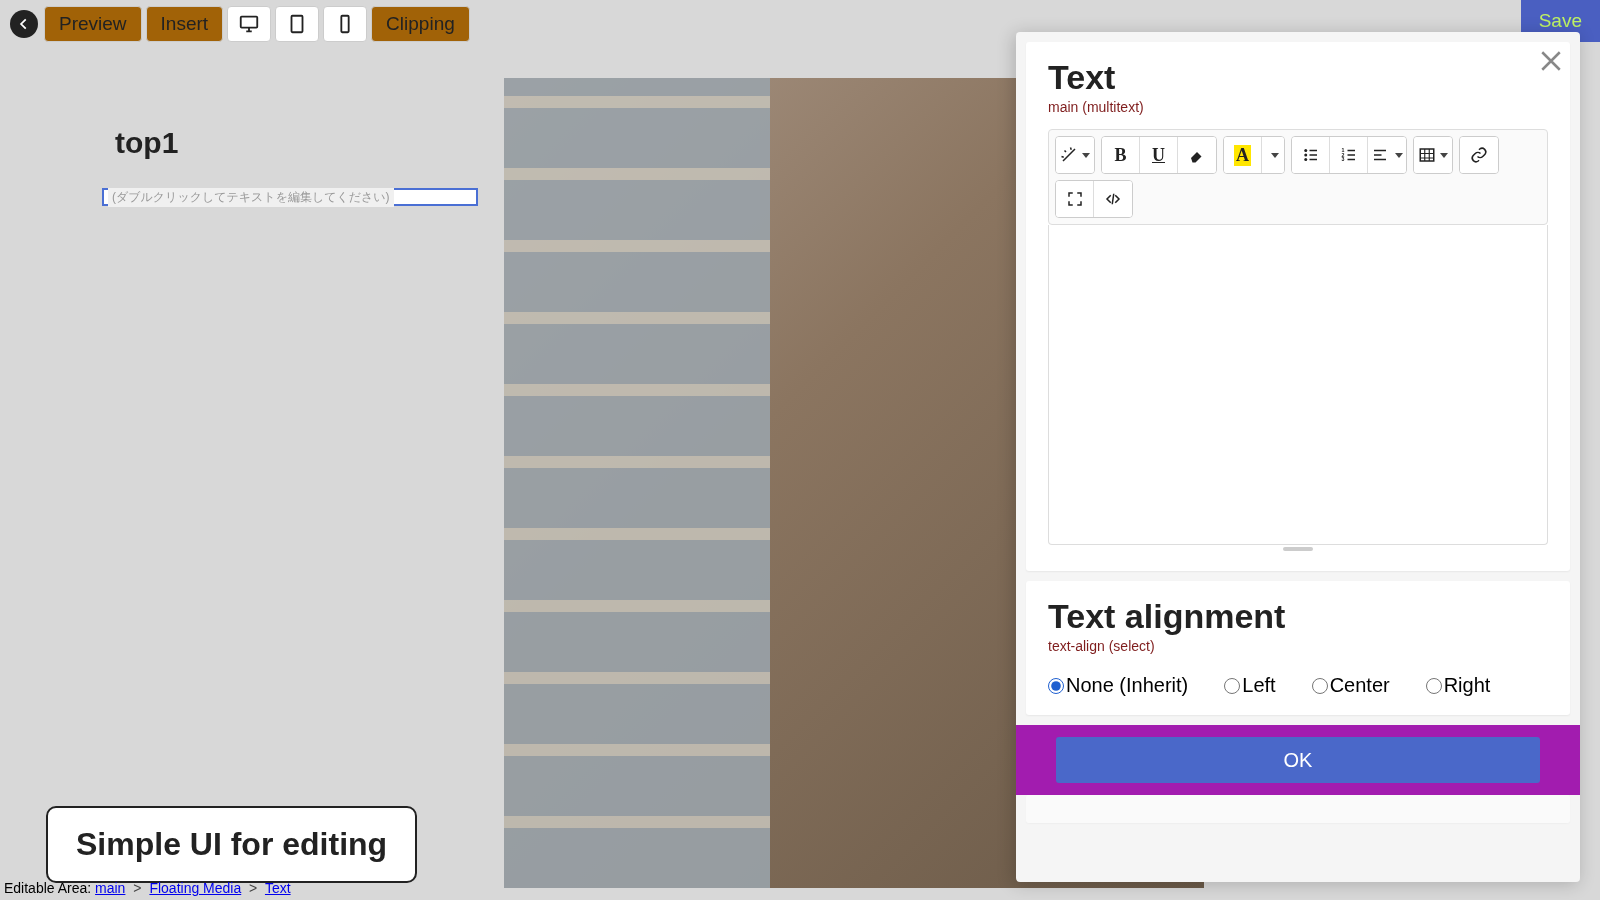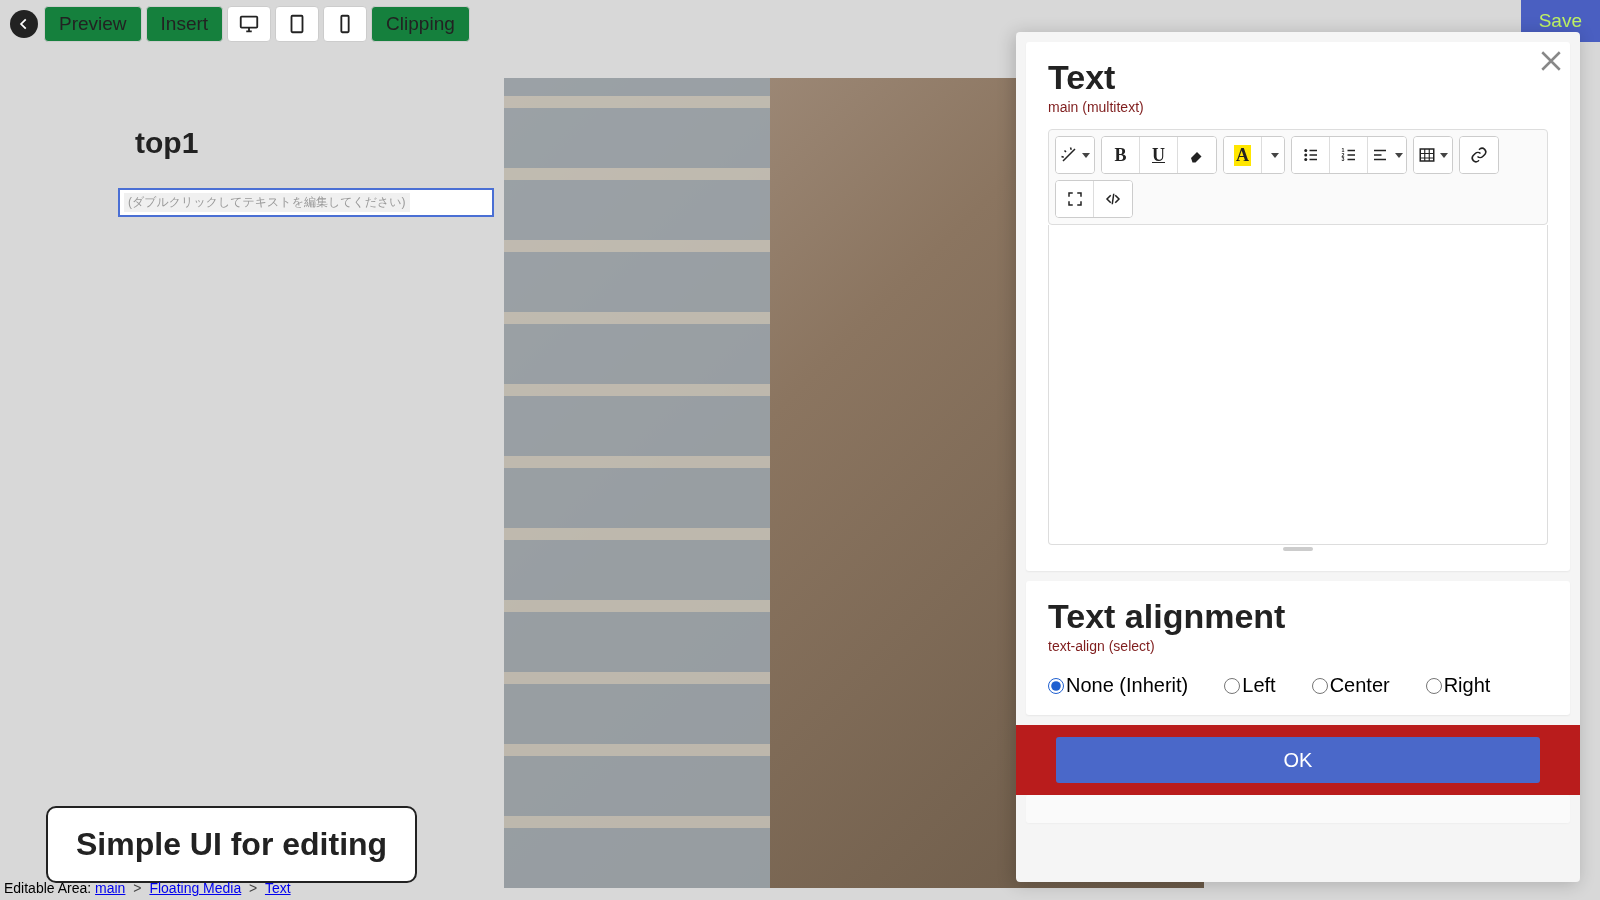--- a/index.html
+++ b/index.html
@@ -25,21 +25,21 @@
   background: #222;
   border-radius: 50%;
   display: flex;
   align-items: center;
   justify-content: center;
   margin: 0 6px;
   cursor: pointer;
 }
 .back-btn svg { width: 14px; height: 14px; fill: white; }
 .top-btn {
-  background: #15803d;
+  background: #a16207;
   border: 1px solid #ccc;
   border-radius: 4px;
   padding: 6px 14px;
   margin-right: 4px;
   font-size: 19px;
   color: #222;
   cursor: pointer;
 }
 .device-btn {
   background: #fff;
@@ -68,26 +68,25 @@
   position: absolute;
   top: 48px; left: 0; right: 0; bottom: 30px;
   background: #d8d8d8;
 }
 .page-title {
   position: absolute;
   left: 115px; top: 78px;
   font-size: 30px;
   font-weight: 700;
   color: #222;
-  margin-left: 20px;
 }
 .text-field {
   position: absolute;
-  left: 118px; top: 140px;
-  width: 376px; height: 29px;
+  left: 102px; top: 140px;
+  width: 376px; height: 18px;
   border: 2px solid #4a6fd4;
   background: #fff;
   padding: 2px 4px;
   display: flex;
   align-items: center;
 }
 .text-field span {
   font-size: 12px;
   color: #999;
   background: #f0f0f0;
@@ -227,21 +226,21 @@
 }
 .radio-row {
   display: flex;
   gap: 36px;
   margin-top: 20px;
   font-size: 20px;
 }
 .radio-row label { display: flex; align-items: center; cursor: pointer; }
 .radio-row input { width: 16px; height:16px; margin-right:2px; accent-color:#2060d0;}
 .ok-bar {
-  background: #b91c1c;
+  background: #a21caf;
   padding: 12px 40px;
 }
 .ok-btn {
   width: 100%;
   height: 46px;
   background: #4a68c9;
   color: #fff;
   border: none;
   border-radius: 3px;
   font-size: 20px;

